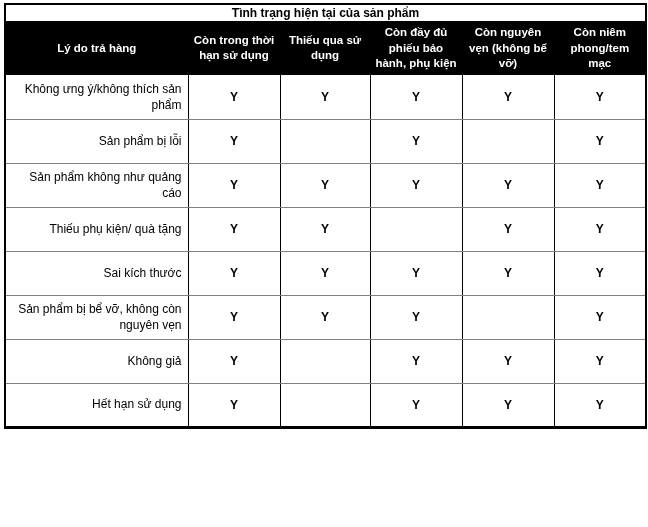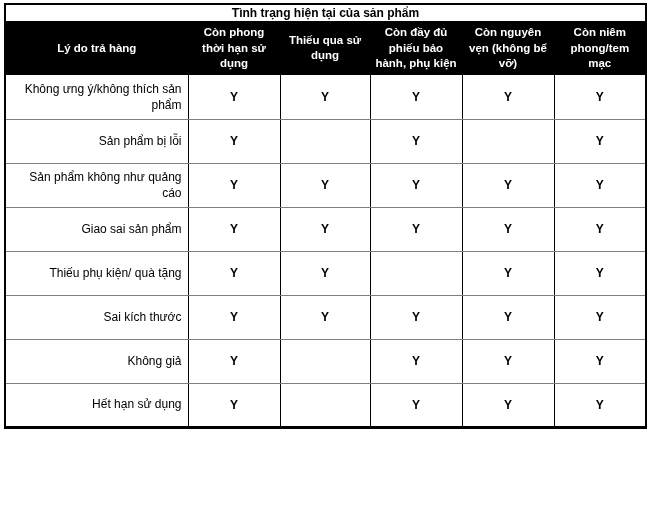--- a/index.html
+++ b/index.html
@@ -79,21 +79,21 @@
       <col style="width:92px">
       <col style="width:92px">
       <col style="width:92px">
     </colgroup>
     <tbody>
       <tr class="title-row">
         <td colspan="6">Tình trạng hiện tại của sản phẩm</td>
       </tr>
       <tr class="header-row">
         <th>Lý do trả hàng</th>
-        <th>Còn phong thời hạn sử dụng</th>
+        <th>Còn trong thời hạn sử dụng</th>
         <th>Thiếu qua sử dụng</th>
         <th>Còn đầy đủ phiếu bảo hành, phụ kiện</th>
         <th>Còn nguyên vẹn (không bể vỡ)</th>
         <th>Còn niêm phong/tem mạc</th>
       </tr>
 
       <tr class="data-row">
         <td class="label-cell">Không ưng ý/không thích sản phẩm</td>
         <td class="mark-cell">Y</td>
         <td class="mark-cell">Y</td>
@@ -111,41 +111,41 @@
       </tr>
       <tr class="data-row">
         <td class="label-cell">Sản phẩm không như quảng cáo</td>
         <td class="mark-cell">Y</td>
         <td class="mark-cell">Y</td>
         <td class="mark-cell">Y</td>
         <td class="mark-cell">Y</td>
         <td class="mark-cell">Y</td>
       </tr>
       <tr class="data-row">
-        <td class="label-cell">Giao sai sản phẩm</td>
-        <td class="mark-cell">Y</td>
-        <td class="mark-cell">Y</td>
-        <td class="mark-cell">Y</td>
-        <td class="mark-cell">Y</td>
-        <td class="mark-cell">Y</td>
-      </tr>
-      <tr class="data-row">
         <td class="label-cell">Thiếu phụ kiện/ quà tặng</td>
         <td class="mark-cell">Y</td>
         <td class="mark-cell">Y</td>
         <td class="mark-cell"></td>
         <td class="mark-cell">Y</td>
         <td class="mark-cell">Y</td>
       </tr>
       <tr class="data-row">
         <td class="label-cell">Sai kích thước</td>
         <td class="mark-cell">Y</td>
         <td class="mark-cell">Y</td>
         <td class="mark-cell">Y</td>
         <td class="mark-cell">Y</td>
+        <td class="mark-cell">Y</td>
+      </tr>
+      <tr class="data-row">
+        <td class="label-cell">Sản phẩm bị bể vỡ, không còn nguyên vẹn</td>
+        <td class="mark-cell">Y</td>
+        <td class="mark-cell">Y</td>
+        <td class="mark-cell">Y</td>
+        <td class="mark-cell"></td>
         <td class="mark-cell">Y</td>
       </tr>
       <tr class="data-row">
         <td class="label-cell">Không giả</td>
         <td class="mark-cell">Y</td>
         <td class="mark-cell"></td>
         <td class="mark-cell">Y</td>
         <td class="mark-cell">Y</td>
         <td class="mark-cell">Y</td>
       </tr>

